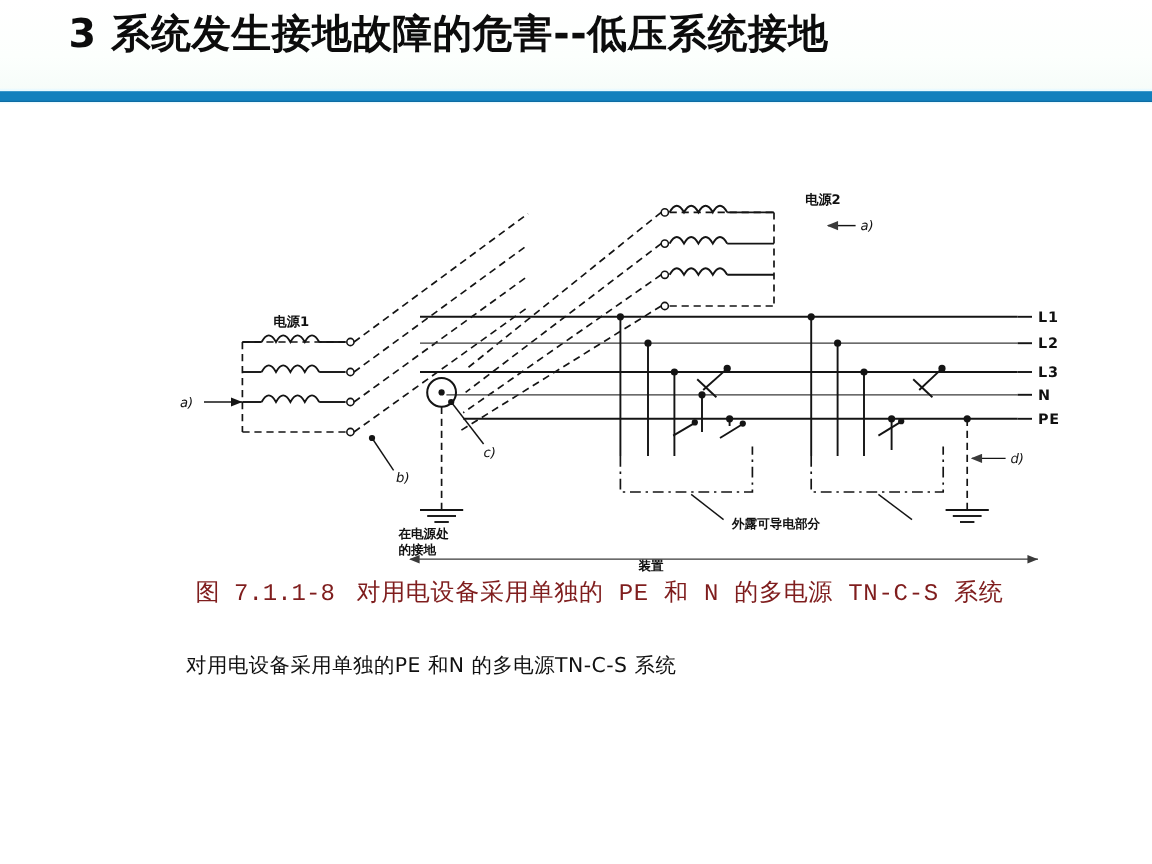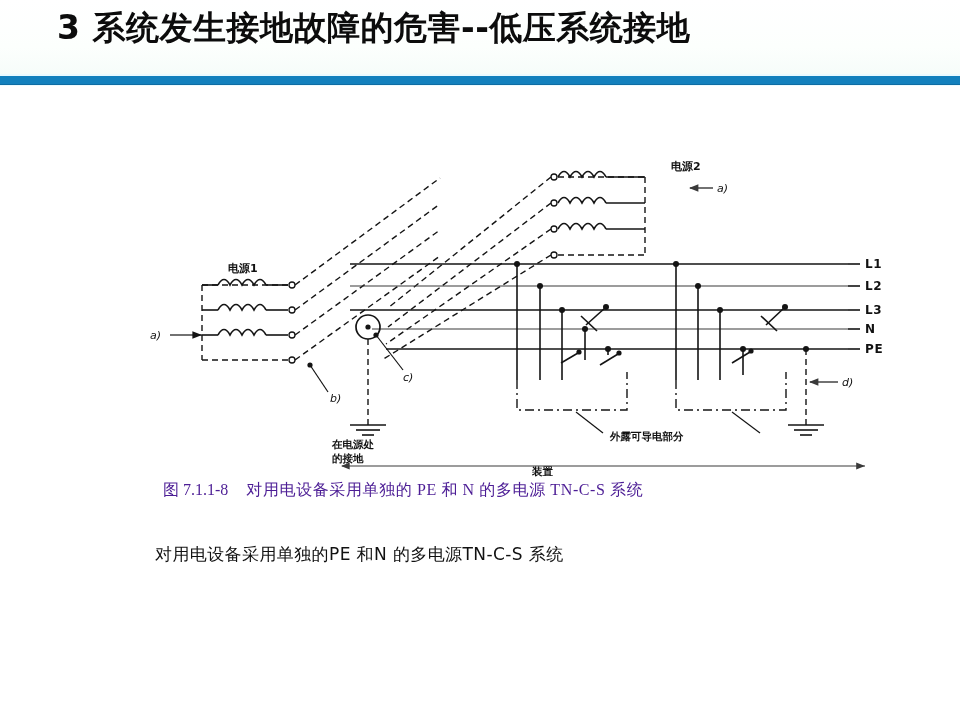--- a/index.html
+++ b/index.html
@@ -68,23 +68,23 @@
     height: 400px;
     margin-left: 20px;
   }
   .diagram-svg { display: block; }
 
   
   .fig-caption {
     position: absolute;
     left: 163px;
     top: 480px;
-    font-family: Liberation Serif, serif;
-    font-size: 16px;
-    color: #4c1d95;
+    font-family: Liberation Mono, monospace;
+    font-size: 20px;
+    color: #7f1d1d;
     white-space: nowrap;
     letter-spacing: 0.6px;
   }
   .fig-caption .num { letter-spacing: 0px; }
   .fig-caption .gap { display: inline-block; width: 18px; }
 
   .body-line {
     position: absolute;
     left: 155px;
     top: 543px;

